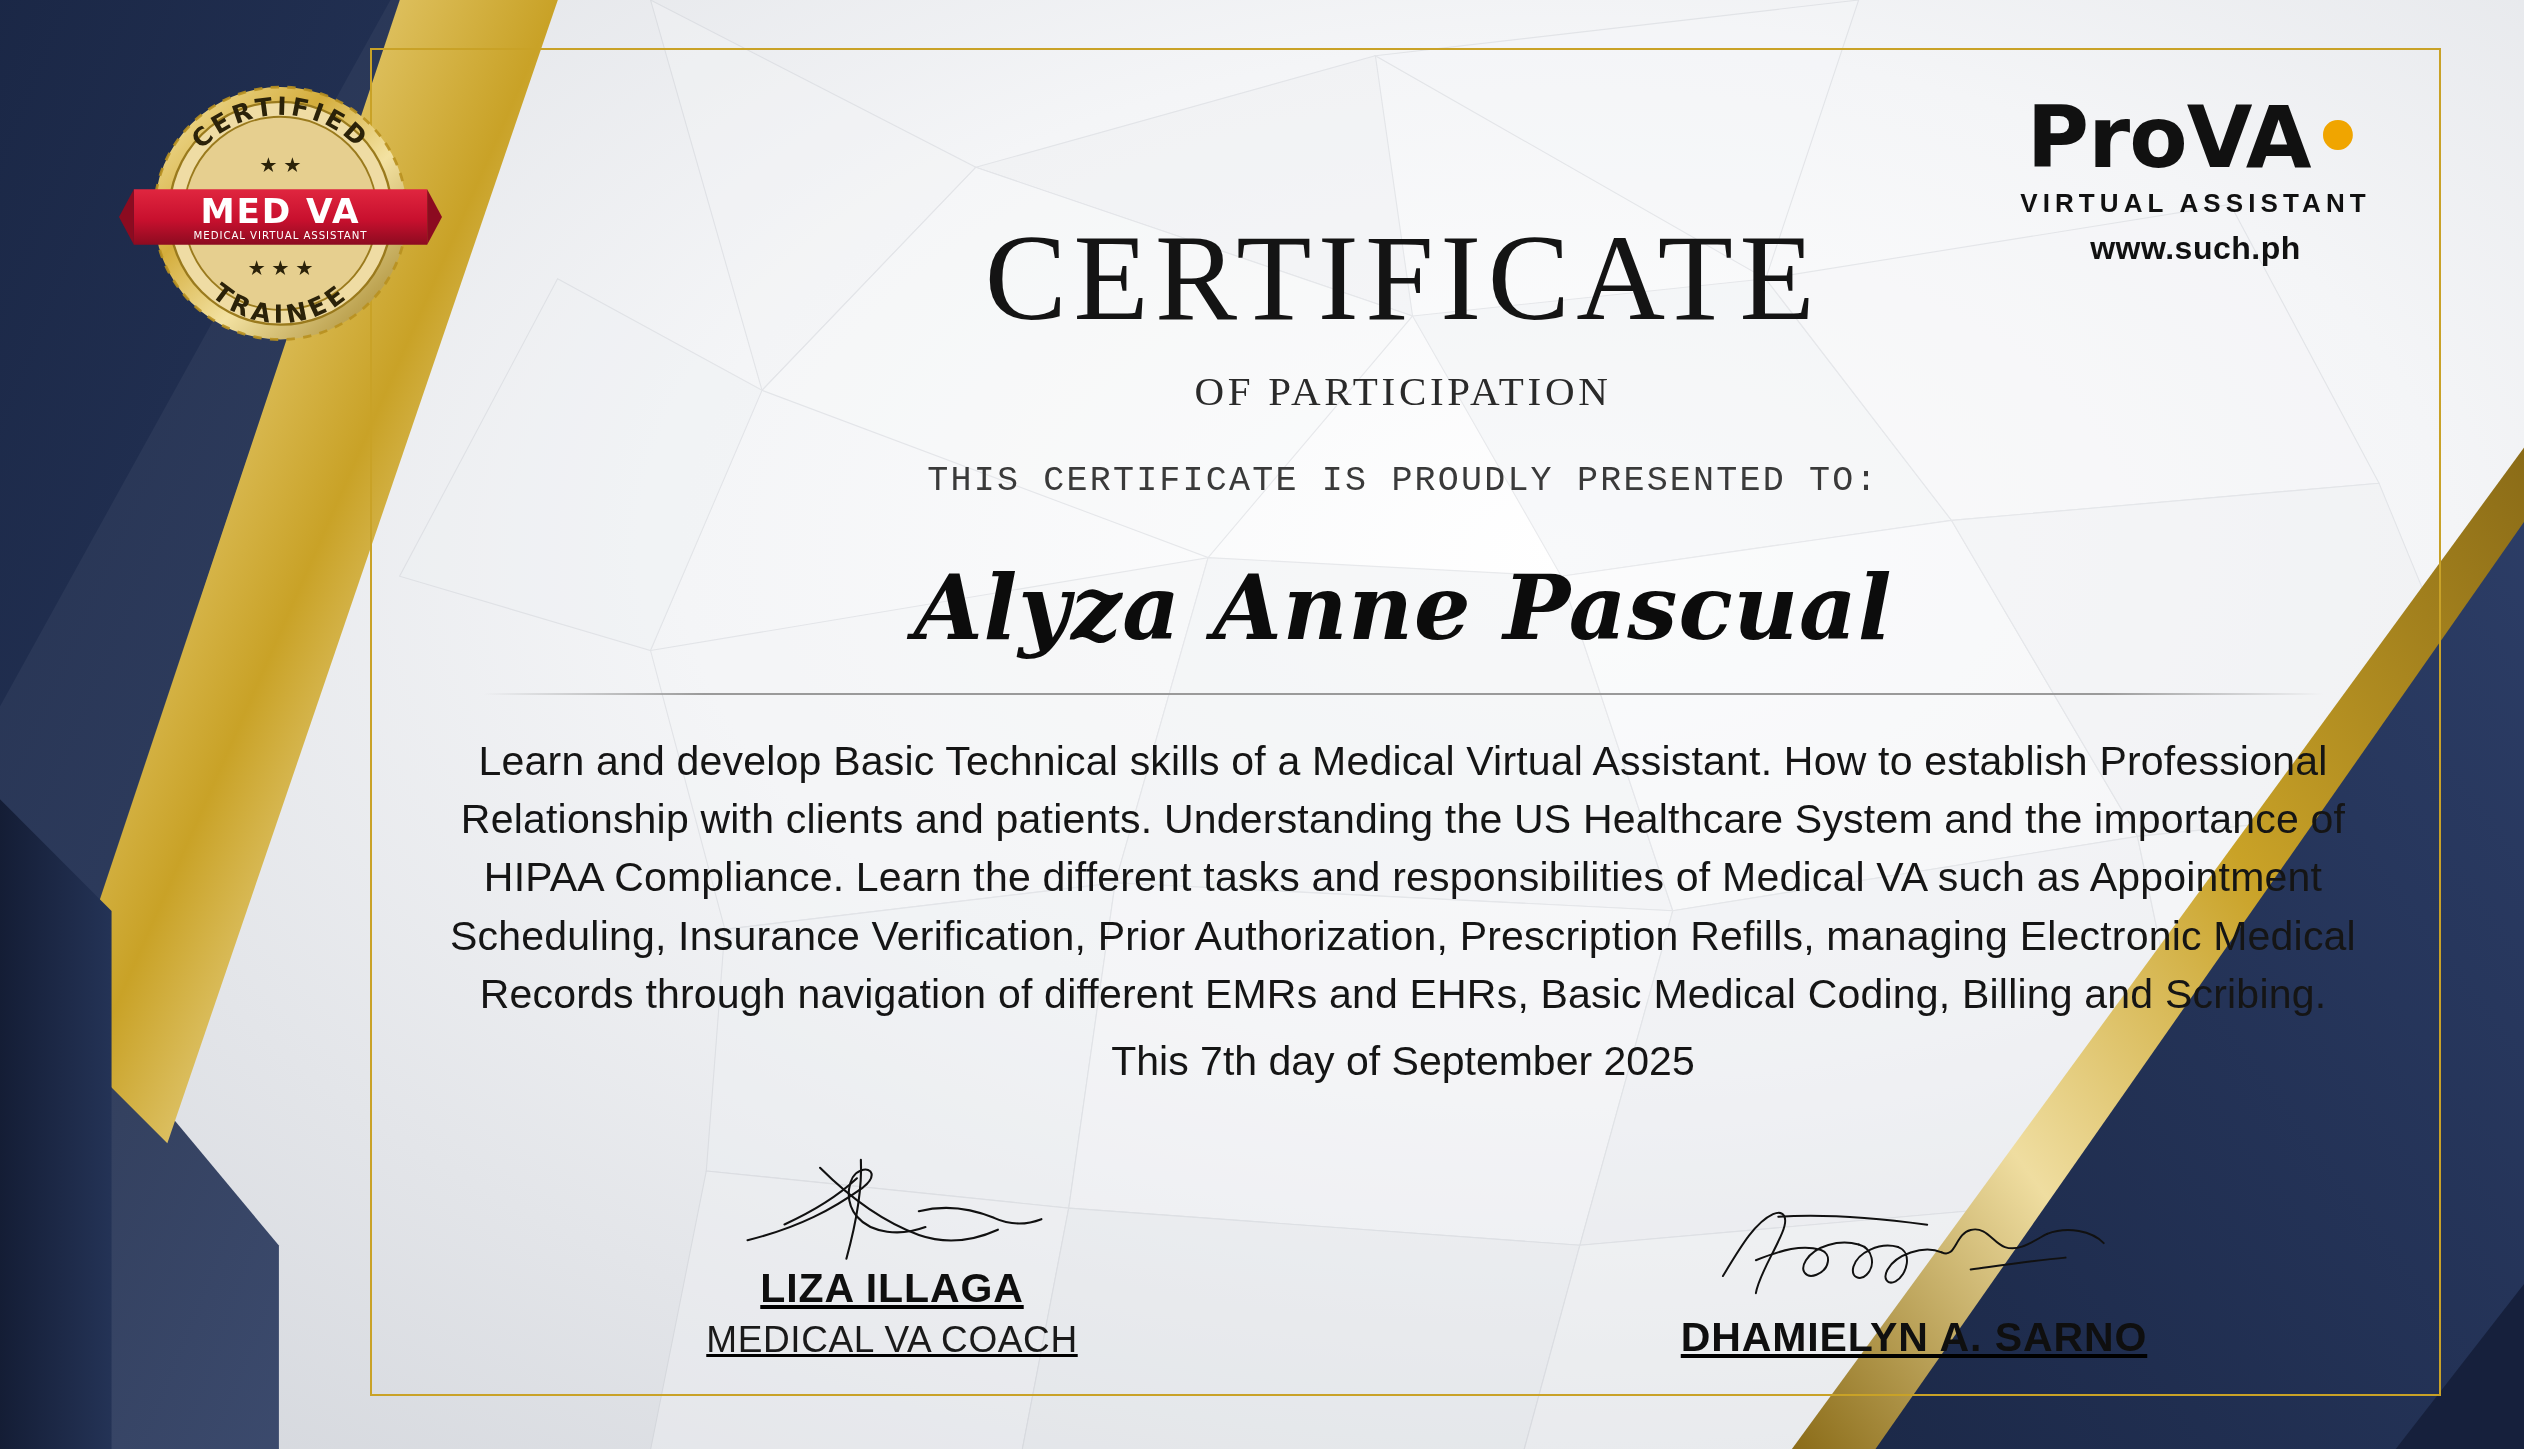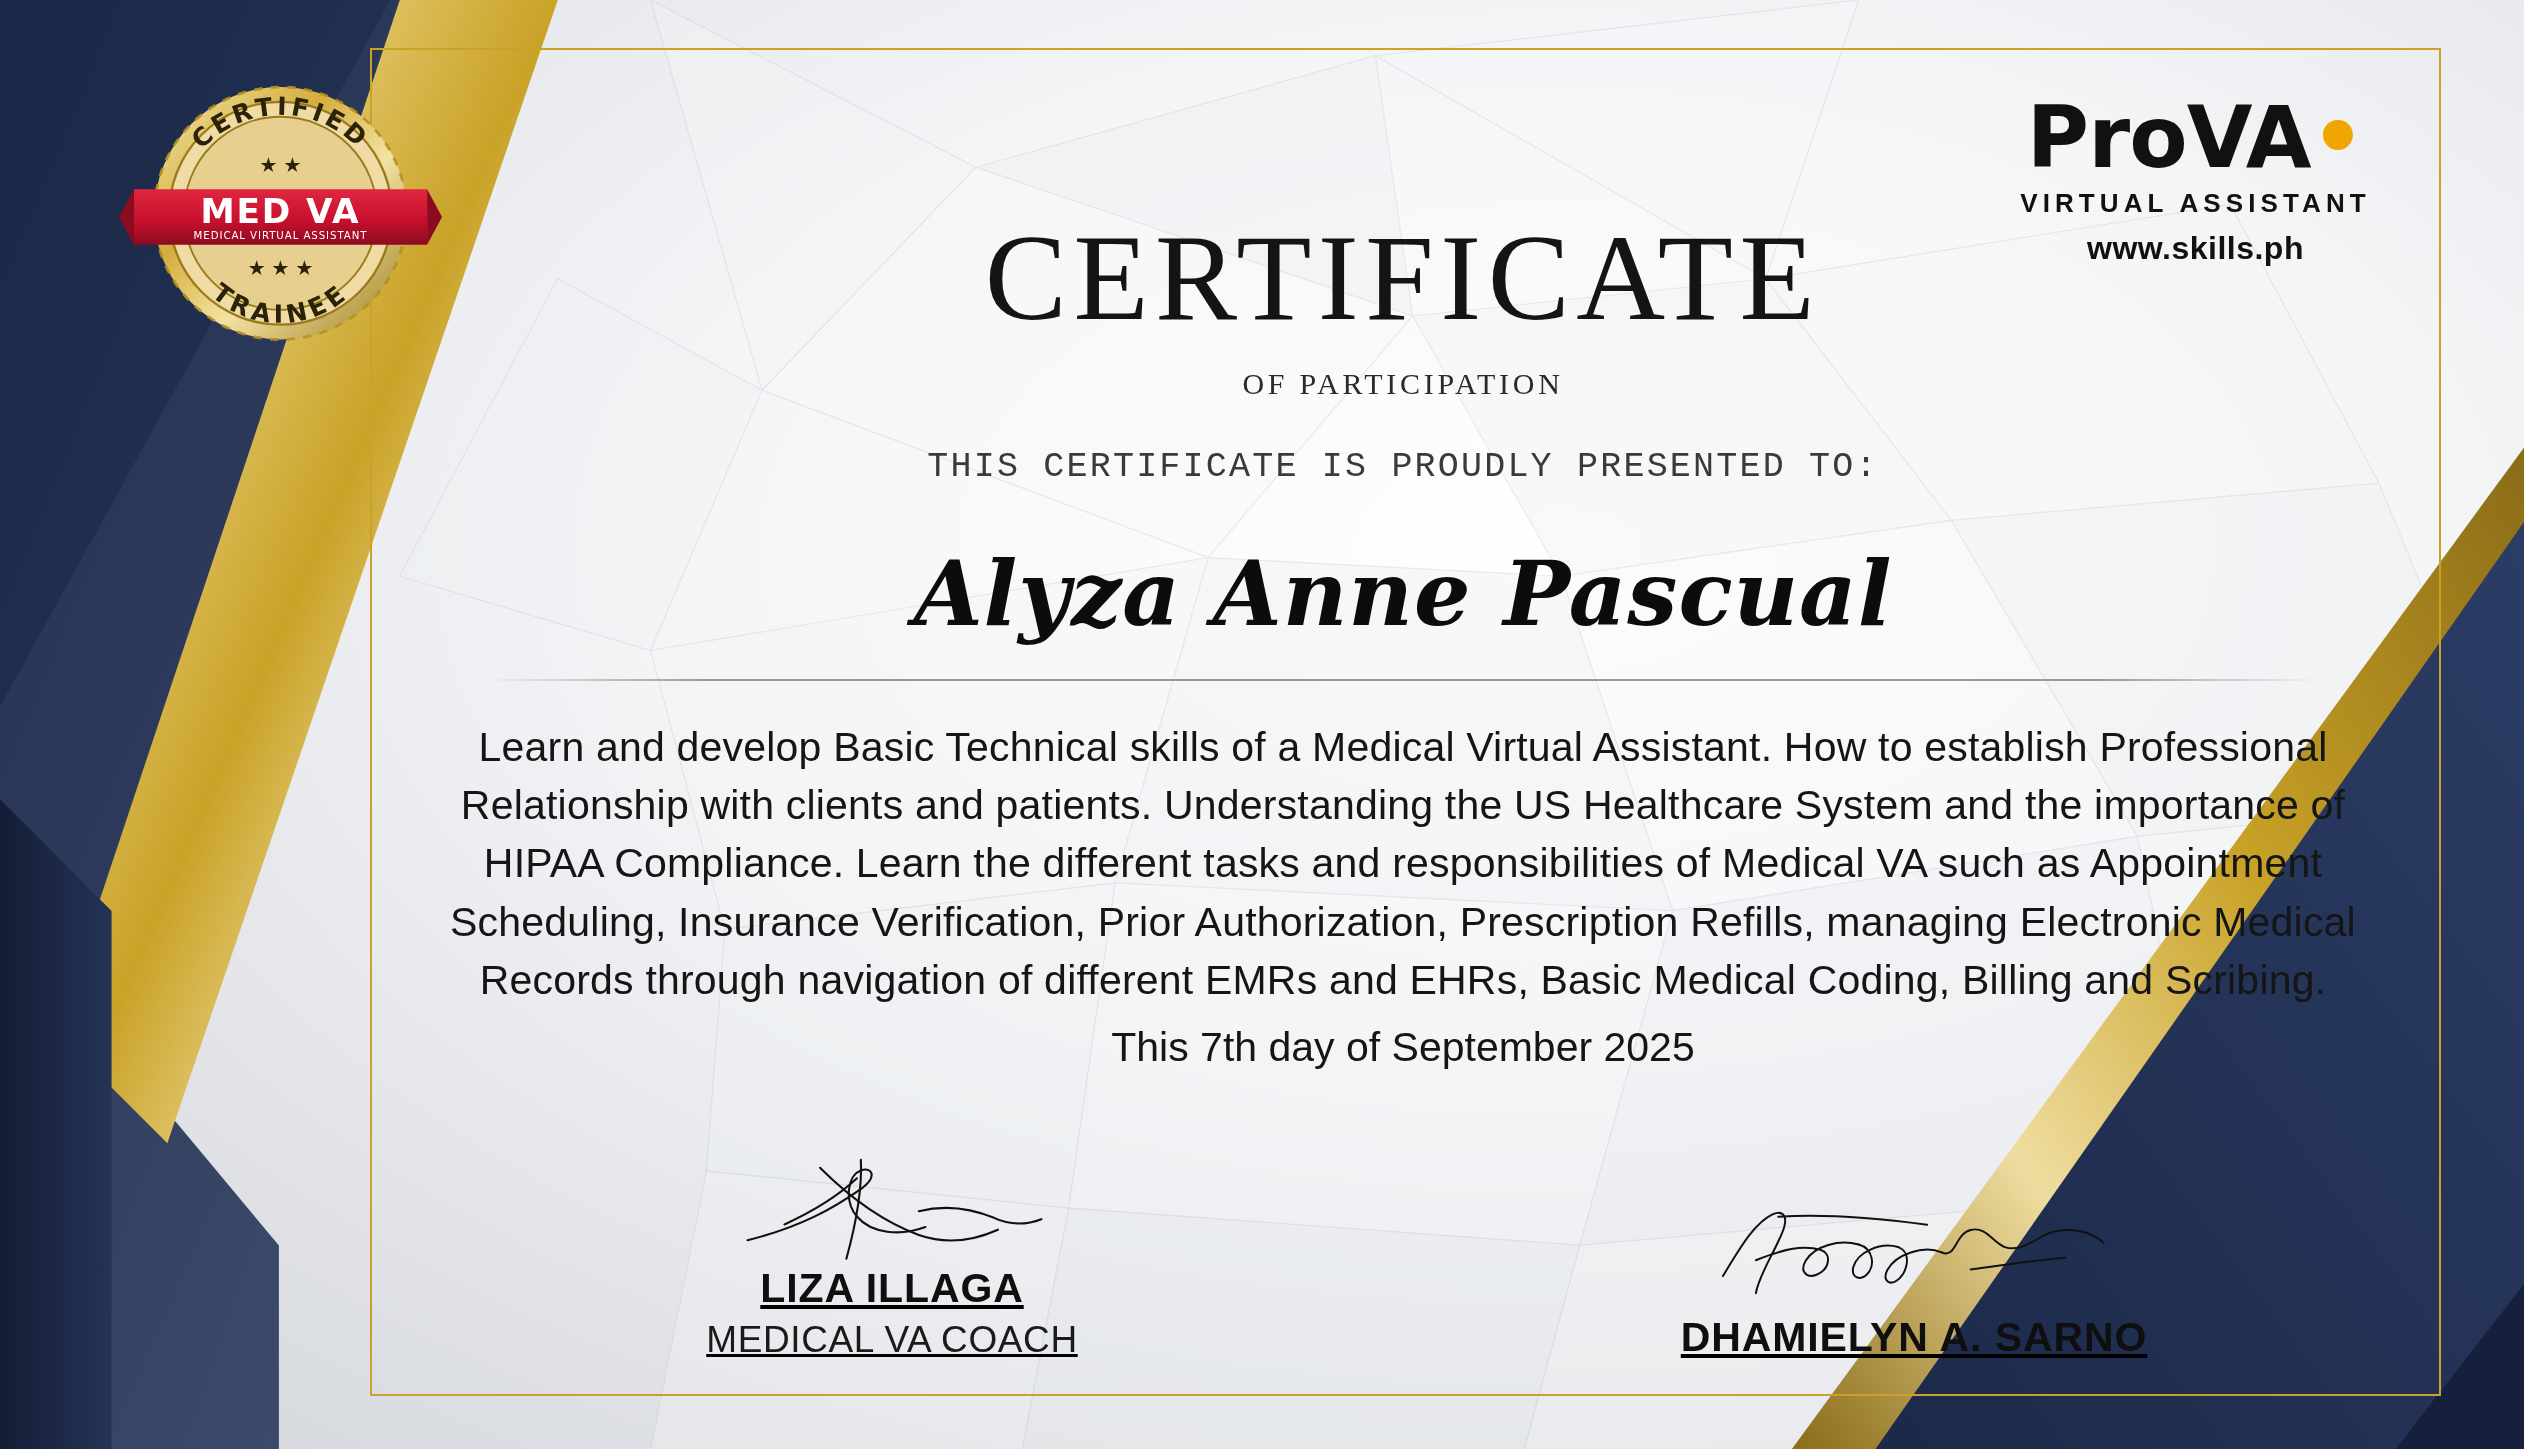--- a/index.html
+++ b/index.html
@@ -111,21 +111,21 @@
     margin-top: 216px;
     font-family: "Liberation Serif", serif;
     font-size: 123px;
     letter-spacing: 6.5px;
     color: #141414;
     line-height: 1;
   }
   .subtitle {
     margin-top: 28px;
     font-family: "Liberation Serif", serif;
-    font-size: 30px;
+    font-size: 41px;
     letter-spacing: 3.7px;
     color: #2a2a2a;
   }
   .presented {
     margin-top: 46px;
     font-size: 35px;
     letter-spacing: 2.2px;
     color: #3a3a3a;
     font-family: Liberation Mono, monospace;
   }
@@ -320,21 +320,21 @@
       <text x="174" y="163" text-anchor="middle" font-family="DejaVu Sans, sans-serif" font-size="37" font-weight="bold" fill="#ffffff" letter-spacing="2">MED VA</text>
       <text x="174" y="180" text-anchor="middle" font-family="DejaVu Sans, sans-serif" font-size="11" fill="#ffffff" letter-spacing="1">MEDICAL VIRTUAL ASSISTANT</text>
     </svg>
   </div>
 
   <div class="logo">
     <div class="logo-mark">
       <span>Pro</span><span class="va">VA</span><span class="logo-dot">•</span>
     </div>
     <div class="logo-sub">VIRTUAL ASSISTANT</div>
-    <div class="logo-url">www.skills.ph</div>
+    <div class="logo-url">www.such.ph</div>
   </div>
 
   <div class="content">
     <div class="title">CERTIFICATE</div>
     <div class="subtitle">OF PARTICIPATION</div>
     <div class="presented">THIS CERTIFICATE IS PROUDLY PRESENTED TO:</div>
     <div class="recipient">Alyza Anne Pascual</div>
     <div class="rule"></div>
     <div class="body-text">Learn and develop Basic Technical skills of a Medical Virtual Assistant. How to establish Professional Relationship with clients and patients. Understanding the US Healthcare System and the importance of HIPAA Compliance. Learn the different tasks and responsibilities of Medical VA such as Appointment Scheduling, Insurance Verification, Prior Authorization, Prescription Refills, managing Electronic Medical Records through navigation of different EMRs and EHRs, Basic Medical Coding, Billing and Scribing.</div>
     <div class="date-line">This 7th day of September 2025</div>

